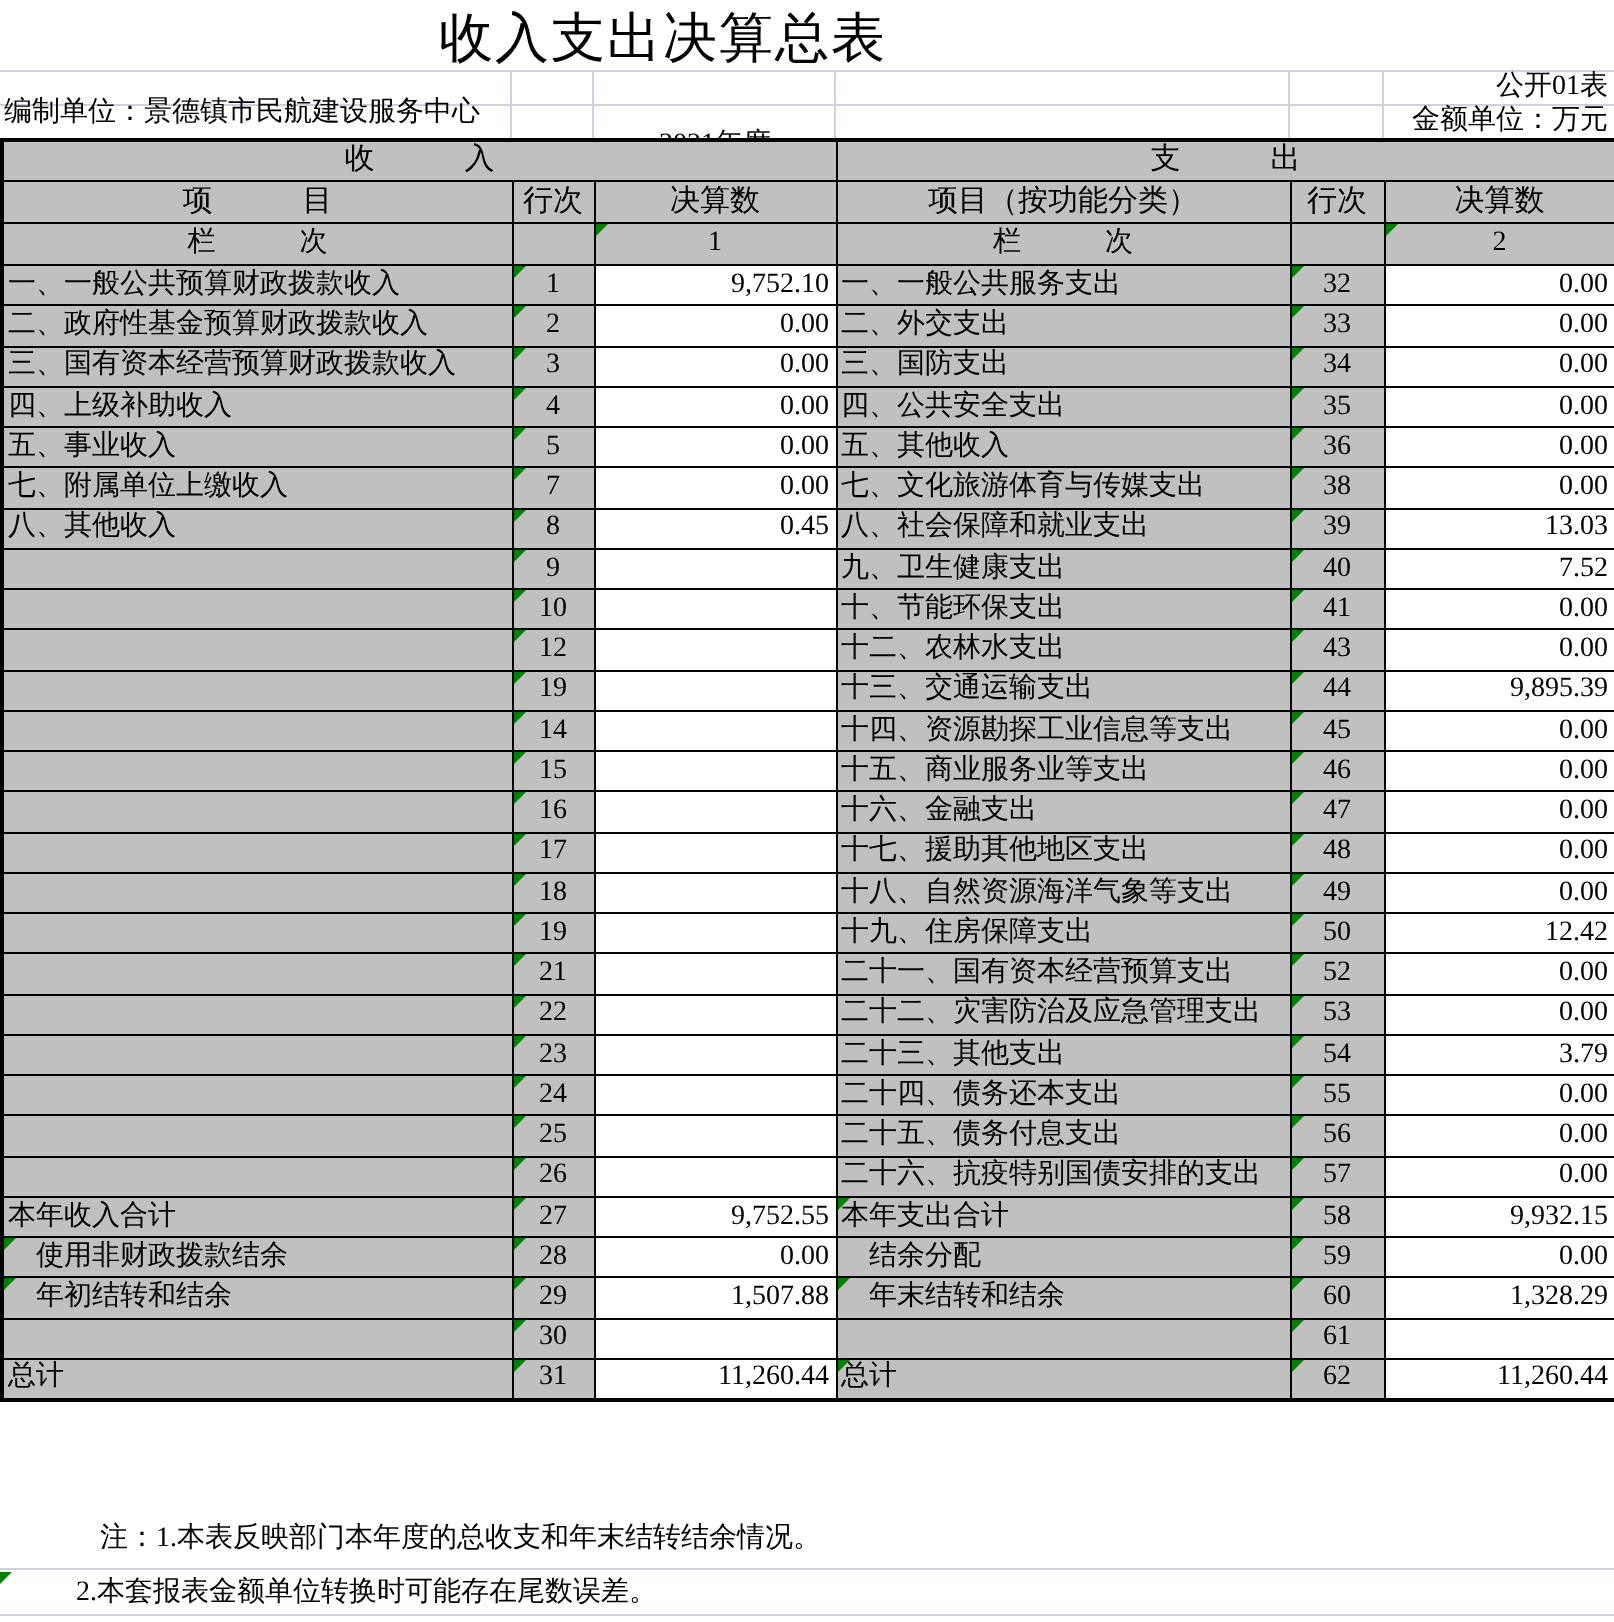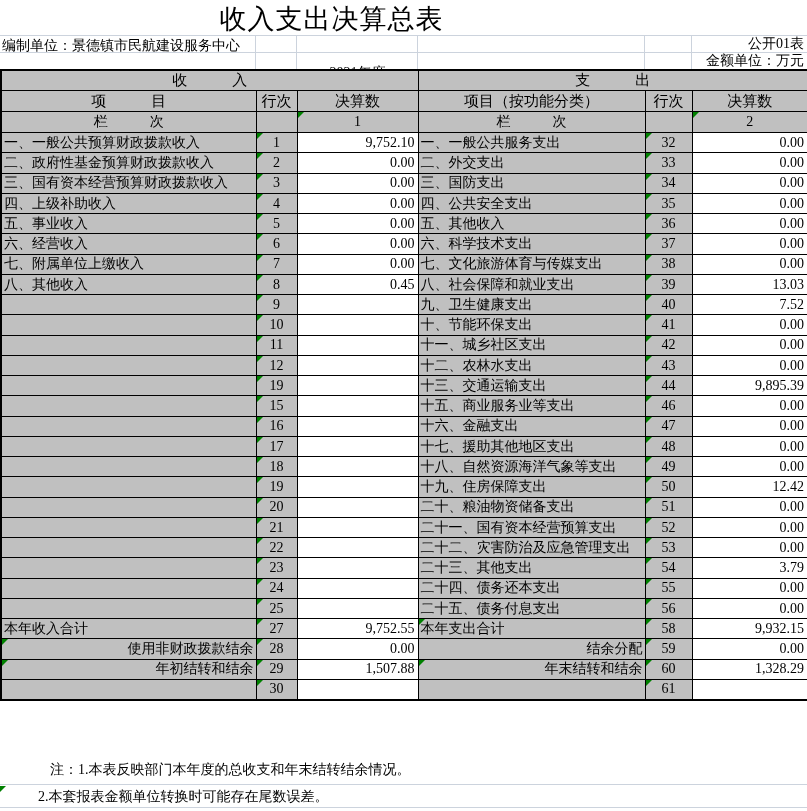--- a/index.html
+++ b/index.html
@@ -5,36 +5,36 @@
   html,body{margin:0;padding:0;}
   body{
     width:807px;height:811px;position:relative;background:#fff;
     font-family:"Liberation Serif","DejaVu Serif",serif;
     color:#000;overflow:hidden;
     --cell-gray:#c0c0c0;--marker:#008000;--grid:#ccd3dd;
   }
   .abs{position:absolute;}
   .page-title{top:4px;left:0;width:663px;text-align:center;font-size:27px;letter-spacing:1px;line-height:31px;white-space:nowrap;}
   .sheet-tag{top:36px;right:3px;font-size:14px;line-height:16px;}
-  .meta-left{top:37px;left:2px;font-size:14px;line-height:17px;}
+  .meta-left{top:48px;left:2px;font-size:14px;line-height:17px;}
   .meta-year{top:64px;left:297px;width:121px;text-align:center;font-size:14px;line-height:17px;}
   .meta-unit{top:52px;right:3px;font-size:14px;line-height:17px;}
   .hline{height:1px;background:var(--grid);left:0;width:807px;}
   .vline{width:1px;background:var(--grid);top:35px;height:34px;}
   table{position:absolute;top:69px;left:0;width:807px;border-collapse:collapse;table-layout:fixed;border:2px solid #000;}
   td{border:1px solid #000;padding:0 2px;overflow:hidden;white-space:nowrap;font-size:14px;line-height:1.1;}
   .banner{font-size:15px;text-align:center;height:19px;}
   .hdr{font-size:15px;height:20px;}
   .idx{height:20px;}
   tbody tr{height:20.26px;}
   .g{background:var(--cell-gray);}
   .w{background:#fff;}
   .center{text-align:center;margin-left:20px;}
   .item{text-align:left;padding-left:2px;}
-  .indent{padding-left:0;text-align:right;}
+  .indent{padding-left:16px;}
   .num{text-align:center;}
   .val{text-align:right;padding-right:3px;}
   .tri{position:relative;}
   .tri::before{content:"";position:absolute;top:0;left:0;width:0;height:0;
     border-top:6px solid var(--marker);border-right:6px solid transparent;}
   .note1{top:758px;left:2px;width:800px;font-size:14px;line-height:24px;margin-left:48px;}
   .note2{top:786px;left:38px;width:760px;font-size:14px;line-height:22px;}
   .note2-marker{top:786px;left:0;width:0;height:0;border-top:6px solid var(--marker);border-right:6px solid transparent;}
 </style>
 </head>
@@ -122,28 +122,20 @@
       </tr>
       <tr>
         <td class="g item">五、事业收入</td>
         <td class="g num tri">5</td>
         <td class="w val">0.00</td>
         <td class="g item">五、其他收入</td>
         <td class="g num tri">36</td>
         <td class="w val">0.00</td>
       </tr>
       <tr>
-        <td class="g item">六、经营收入</td>
-        <td class="g num tri">6</td>
-        <td class="w val">0.00</td>
-        <td class="g item">六、科学技术支出</td>
-        <td class="g num tri">37</td>
-        <td class="w val">0.00</td>
-      </tr>
-      <tr>
         <td class="g item">七、附属单位上缴收入</td>
         <td class="g num tri">7</td>
         <td class="w val">0.00</td>
         <td class="g item">七、文化旅游体育与传媒支出</td>
         <td class="g num tri">38</td>
         <td class="w val">0.00</td>
       </tr>
       <tr>
         <td class="g item">八、其他收入</td>
         <td class="g num tri">8</td>
@@ -163,44 +155,44 @@
       <tr>
         <td class="g item"></td>
         <td class="g num tri">10</td>
         <td class="w val"></td>
         <td class="g item">十、节能环保支出</td>
         <td class="g num tri">41</td>
         <td class="w val">0.00</td>
       </tr>
       <tr>
         <td class="g item"></td>
-        <td class="g num tri">11</td>
-        <td class="w val"></td>
-        <td class="g item">十一、城乡社区支出</td>
-        <td class="g num tri">42</td>
-        <td class="w val">0.00</td>
-      </tr>
-      <tr>
-        <td class="g item"></td>
         <td class="g num tri">12</td>
         <td class="w val"></td>
         <td class="g item">十二、农林水支出</td>
         <td class="g num tri">43</td>
         <td class="w val">0.00</td>
       </tr>
       <tr>
         <td class="g item"></td>
         <td class="g num tri">19</td>
         <td class="w val"></td>
         <td class="g item">十三、交通运输支出</td>
         <td class="g num tri">44</td>
         <td class="w val">9,895.39</td>
       </tr>
       <tr>
         <td class="g item"></td>
+        <td class="g num tri">14</td>
+        <td class="w val"></td>
+        <td class="g item">十四、资源勘探工业信息等支出</td>
+        <td class="g num tri">45</td>
+        <td class="w val">0.00</td>
+      </tr>
+      <tr>
+        <td class="g item"></td>
         <td class="g num tri">15</td>
         <td class="w val"></td>
         <td class="g item">十五、商业服务业等支出</td>
         <td class="g num tri">46</td>
         <td class="w val">0.00</td>
       </tr>
       <tr>
         <td class="g item"></td>
         <td class="g num tri">16</td>
         <td class="w val"></td>
@@ -227,28 +219,20 @@
       <tr>
         <td class="g item"></td>
         <td class="g num tri">19</td>
         <td class="w val"></td>
         <td class="g item">十九、住房保障支出</td>
         <td class="g num tri">50</td>
         <td class="w val">12.42</td>
       </tr>
       <tr>
         <td class="g item"></td>
-        <td class="g num tri">20</td>
-        <td class="w val"></td>
-        <td class="g item">二十、粮油物资储备支出</td>
-        <td class="g num tri">51</td>
-        <td class="w val">0.00</td>
-      </tr>
-      <tr>
-        <td class="g item"></td>
         <td class="g num tri">21</td>
         <td class="w val"></td>
         <td class="g item">二十一、国有资本经营预算支出</td>
         <td class="g num tri">52</td>
         <td class="w val">0.00</td>
       </tr>
       <tr>
         <td class="g item"></td>
         <td class="g num tri">22</td>
         <td class="w val"></td>
@@ -271,20 +255,28 @@
         <td class="g item">二十四、债务还本支出</td>
         <td class="g num tri">55</td>
         <td class="w val">0.00</td>
       </tr>
       <tr>
         <td class="g item"></td>
         <td class="g num tri">25</td>
         <td class="w val"></td>
         <td class="g item">二十五、债务付息支出</td>
         <td class="g num tri">56</td>
+        <td class="w val">0.00</td>
+      </tr>
+      <tr>
+        <td class="g item"></td>
+        <td class="g num tri">26</td>
+        <td class="w val"></td>
+        <td class="g item">二十六、抗疫特别国债安排的支出</td>
+        <td class="g num tri">57</td>
         <td class="w val">0.00</td>
       </tr>
       <tr>
         <td class="g item">本年收入合计</td>
         <td class="g num tri">27</td>
         <td class="w val">9,752.55</td>
         <td class="g item tri">本年支出合计</td>
         <td class="g num tri">58</td>
         <td class="w val">9,932.15</td>
       </tr>
@@ -305,18 +297,26 @@
         <td class="w val">1,328.29</td>
       </tr>
       <tr>
         <td class="g item"></td>
         <td class="g num tri">30</td>
         <td class="w val"></td>
         <td class="g item"></td>
         <td class="g num tri">61</td>
         <td class="w val"></td>
       </tr>
+      <tr>
+        <td class="g item center">总计</td>
+        <td class="g num tri">31</td>
+        <td class="w val">11,260.44</td>
+        <td class="g item center tri">总计</td>
+        <td class="g num tri">62</td>
+        <td class="w val">11,260.44</td>
+      </tr>
     </tbody>
 </table>
 
 <div class="abs note2-marker"></div>
 <div class="abs note1">注：1.本表反映部门本年度的总收支和年末结转结余情况。</div>
 <div class="abs note2">2.本套报表金额单位转换时可能存在尾数误差。</div>
 
 </body></html>

